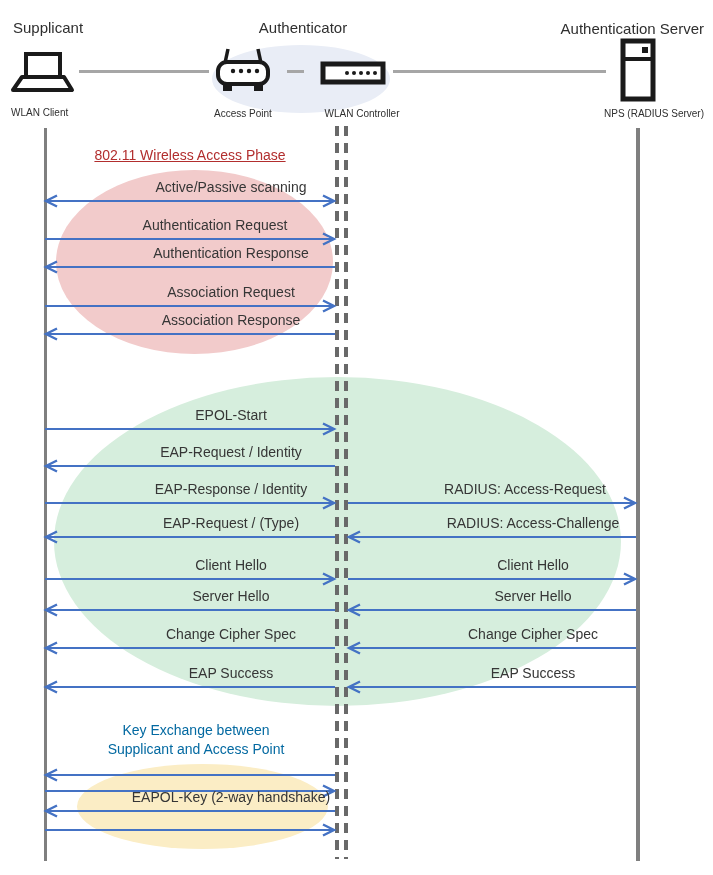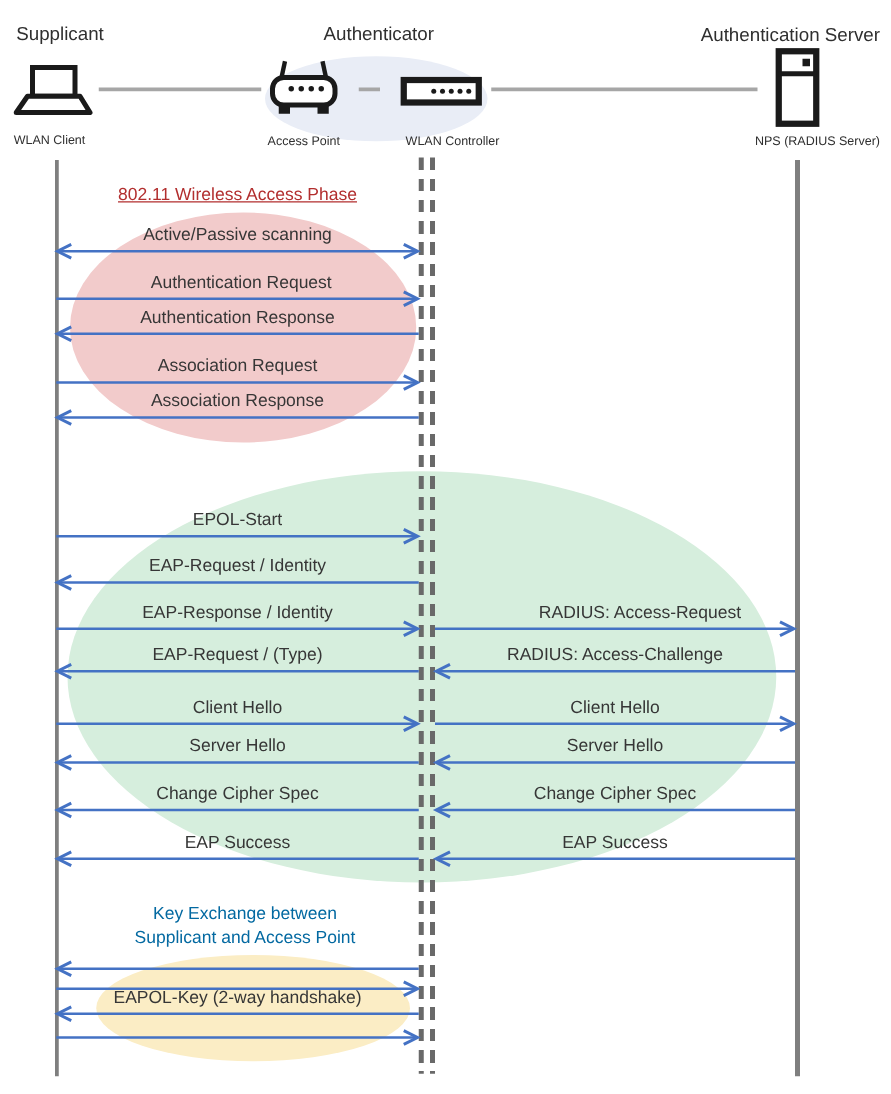--- a/index.html
+++ b/index.html
@@ -9,21 +9,21 @@
   .ellipse{position:absolute;border-radius:50%;}
   .role-label{position:absolute;font-size:15px;color:#2f2f2f;white-space:nowrap;}
   .device-label{position:absolute;font-size:10px;color:#2f2f2f;white-space:nowrap;}
   .phase-title{position:absolute;font-size:14px;text-align:center;white-space:nowrap;
                transform:translateX(-50%);line-height:19px;}
   .lifeline{position:absolute;background:#7f7f7f;}
   .dashedline{position:absolute;width:4px;
     background:repeating-linear-gradient(to bottom,#696969 0 10px,transparent 10px 17px);}
   .hline{position:absolute;height:3px;background:#a6a6a6;}
   .msg-label{position:absolute;font-size:14px;color:#363636;text-align:center;
-             white-space:nowrap;height:17px;line-height:17px;}
+             white-space:nowrap;height:17px;line-height:17px;padding-left:41px;}
   svg{display:block;}
 </style>
 </head>
 <body>
 
 <div id="stage">
 
   <div class="ellipse" style="left: 212px; top: 45px; width: 178px; height: 68px; background-color: rgb(233, 237, 246);"></div>
   <div class="ellipse" style="left: 56px; top: 170px; width: 277px; height: 184px; background-color: rgb(242, 203, 203);"></div>
   <div class="ellipse" style="left: 54px; top: 377px; width: 567px; height: 329px; background-color: rgb(214, 238, 221);"></div>
@@ -82,21 +82,21 @@
     <div>Supplicant and Access Point</div>
   </div>
 
   <div id="messages" class="abs" style="left:0;top:0;width:713px;height:875px;">
       <div class="msg-label" style="left: 45px; width: 290px; top: 179px;">Active/Passive scanning</div>
       <svg width="290" height="16" style="position: absolute; left: 45px; top: 193px; overflow: visible;">
         <line x1="2" x2="288" y1="8" y2="8" stroke="#4472c4" stroke-width="2"></line>
         <polyline points="278,2.5 289,8 278,13.5" fill="none" stroke="#4472c4" stroke-width="2.4"></polyline>
         <polyline points="12,2.5 1,8 12,13.5" fill="none" stroke="#4472c4" stroke-width="2.4"></polyline>
       </svg>
-      <div class="msg-label" style="left: 48px; width: 290px; top: 217px;">Authentication Request</div>
+      <div class="msg-label" style="left: 29px; width: 290px; top: 217px;">Authentication Request</div>
       <svg width="290" height="16" style="position: absolute; left: 45px; top: 231px; overflow: visible;">
         <line x1="0" x2="288" y1="8" y2="8" stroke="#4472c4" stroke-width="2"></line>
         <polyline points="278,2.5 289,8 278,13.5" fill="none" stroke="#4472c4" stroke-width="2.4"></polyline>
       </svg>
       <div class="msg-label" style="left: 45px; width: 290px; top: 245px;">Authentication Response</div>
       <svg width="290" height="16" style="position: absolute; left: 45px; top: 259px; overflow: visible;">
         <line x1="2" x2="290" y1="8" y2="8" stroke="#4472c4" stroke-width="2"></line>
         <polyline points="12,2.5 1,8 12,13.5" fill="none" stroke="#4472c4" stroke-width="2.4"></polyline>
       </svg>
       <div class="msg-label" style="left: 45px; width: 290px; top: 284px;">Association Request</div>
@@ -117,21 +117,21 @@
       <div class="msg-label" style="left: 45px; width: 290px; top: 444px;">EAP-Request / Identity</div>
       <svg width="290" height="16" style="position: absolute; left: 45px; top: 458px; overflow: visible;">
         <line x1="2" x2="290" y1="8" y2="8" stroke="#4472c4" stroke-width="2"></line>
         <polyline points="12,2.5 1,8 12,13.5" fill="none" stroke="#4472c4" stroke-width="2.4"></polyline>
       </svg>
       <div class="msg-label" style="left: 45px; width: 290px; top: 481px;">EAP-Response / Identity</div>
       <svg width="290" height="16" style="position: absolute; left: 45px; top: 495px; overflow: visible;">
         <line x1="0" x2="288" y1="8" y2="8" stroke="#4472c4" stroke-width="2"></line>
         <polyline points="278,2.5 289,8 278,13.5" fill="none" stroke="#4472c4" stroke-width="2.4"></polyline>
       </svg>
-      <div class="msg-label" style="left: 368px; width: 288px; top: 481px;">RADIUS: Access-Request</div>
+      <div class="msg-label" style="left: 340px; width: 288px; top: 481px;">RADIUS: Access-Request</div>
       <svg width="288" height="16" style="position: absolute; left: 348px; top: 495px; overflow: visible;">
         <line x1="0" x2="286" y1="8" y2="8" stroke="#4472c4" stroke-width="2"></line>
         <polyline points="276,2.5 287,8 276,13.5" fill="none" stroke="#4472c4" stroke-width="2.4"></polyline>
       </svg>
       <div class="msg-label" style="left: 45px; width: 290px; top: 515px;">EAP-Request / (Type)</div>
       <svg width="290" height="16" style="position: absolute; left: 45px; top: 529px; overflow: visible;">
         <line x1="2" x2="290" y1="8" y2="8" stroke="#4472c4" stroke-width="2"></line>
         <polyline points="12,2.5 1,8 12,13.5" fill="none" stroke="#4472c4" stroke-width="2.4"></polyline>
       </svg>
       <div class="msg-label" style="left: 348px; width: 288px; top: 515px;">RADIUS: Access-Challenge</div>

